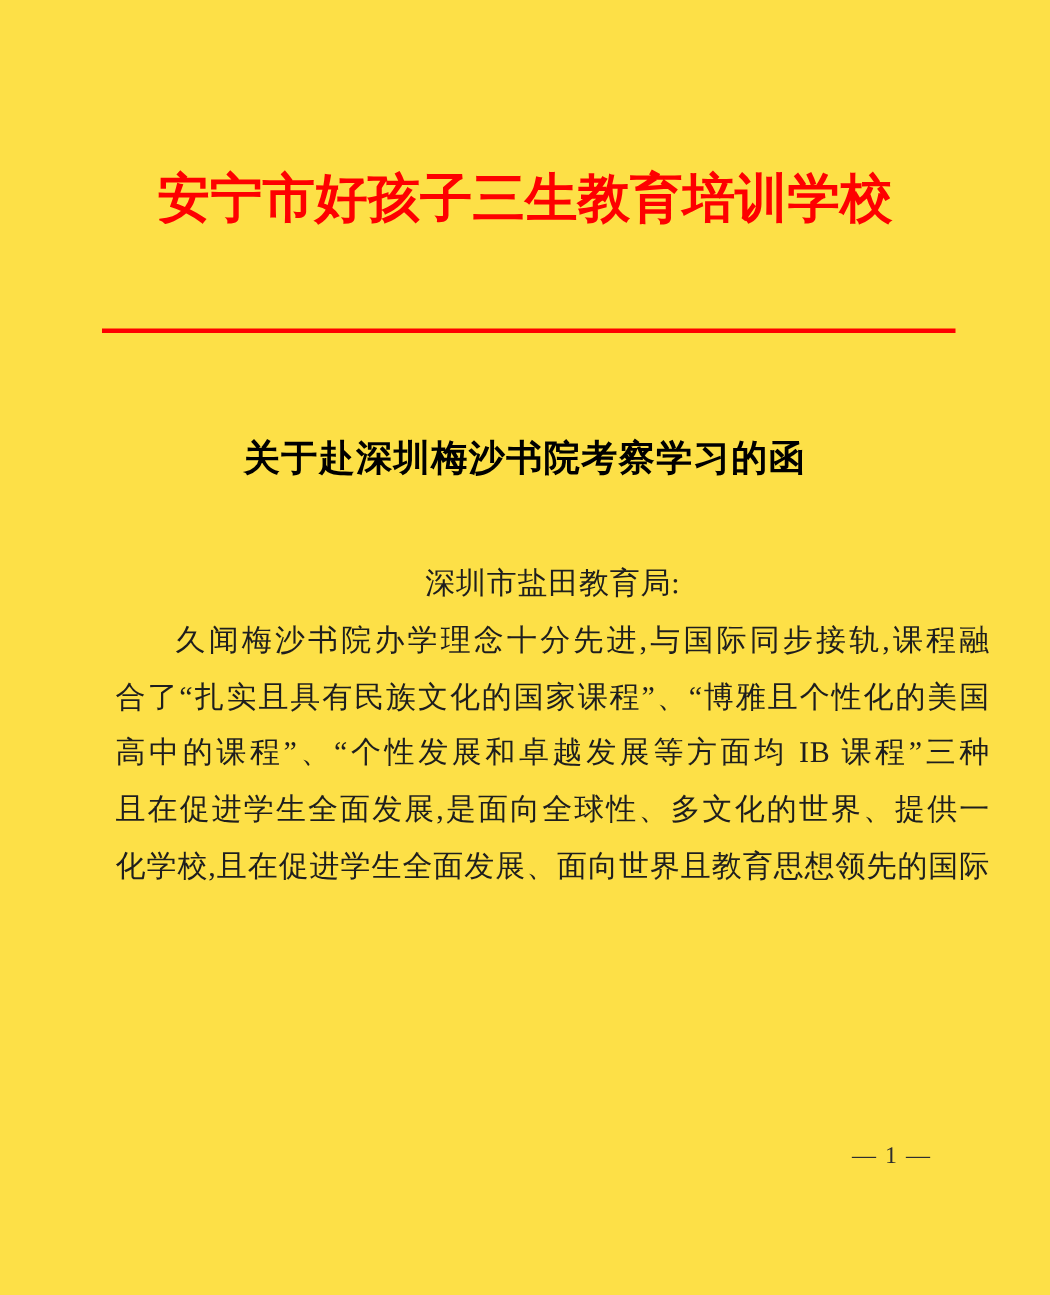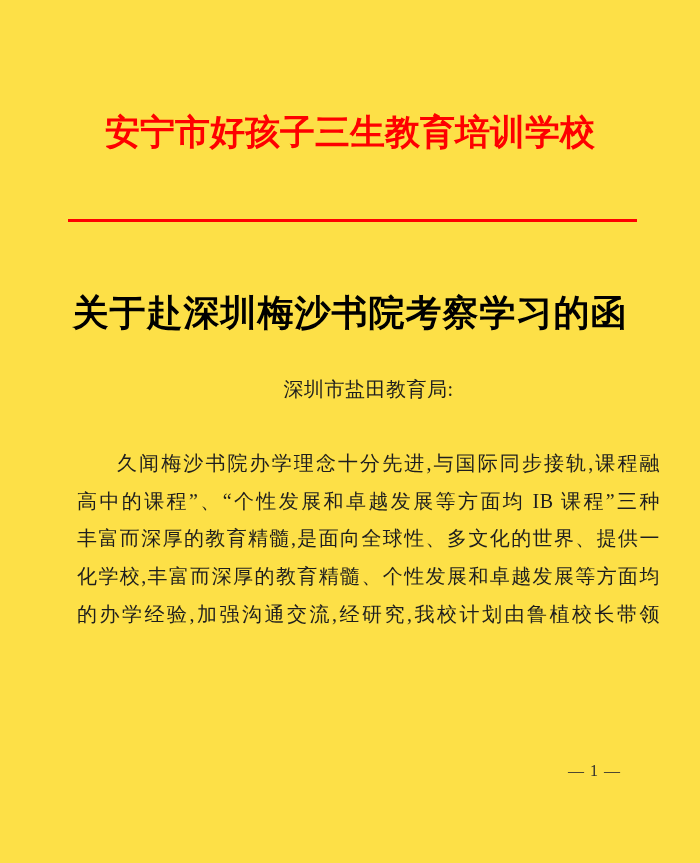--- a/index.html
+++ b/index.html
@@ -39,21 +39,21 @@
     background: #fe0000;
   }
 
   
   .doc-title {
     position: absolute;
     top: 289px;
     left: 0;
     width: 100%;
     text-align: center;
-    font-size: 36px;
+    font-size: 24px;
     font-weight: bold;
     color: #000000;
     letter-spacing: 1px;
     white-space: nowrap;
   }
 
   
   .body-text {
     position: absolute;
     left: 77px;
@@ -69,21 +69,20 @@
     text-align: center;
   }
 
   .bline {
     text-align: justify;
     text-align-last: justify;
   }
 
   .bline.indent {
     padding-left: 40px; 
-    margin-top: 36px;
   }
 
   
   .page-number {
     position: absolute;
     top: 762px;
     right: 79px;
     font-size: 16px;
     color: #2e2e2e;
     letter-spacing: 1px;
@@ -96,21 +95,21 @@
 
   <div class="letterhead">安宁市好孩子三生教育培训学校</div>
 
   <div class="red-line"></div>
 
   <div class="doc-title">关于赴深圳梅沙书院考察学习的函</div>
 
   <div class="body-text">
     <div class="salutation">深圳市盐田教育局:</div>
     <div class="bline indent">久闻梅沙书院办学理念十分先进,与国际同步接轨,课程融</div>
+    <div class="bline">合了“扎实且具有民族文化的国家课程”、“博雅且个性化的美国</div>
     <div class="bline">高中的课程”、“个性发展和卓越发展等方面均 IB 课程”三种</div>
-    <div class="bline">丰富而深厚的教育精髓,是面向全球性、多文化的世界、提供一</div>
-    <div class="bline">化学校,丰富而深厚的教育精髓、个性发展和卓越发展等方面均</div>
-    <div class="bline">的办学经验,加强沟通交流,经研究,我校计划由鲁植校长带领</div>
+    <div class="bline">且在促进学生全面发展,是面向全球性、多文化的世界、提供一</div>
+    <div class="bline">化学校,且在促进学生全面发展、面向世界且教育思想领先的国际</div>
   </div>
 
   <div class="page-number">— 1 —</div>
 
 </div>
 
 </body></html>

